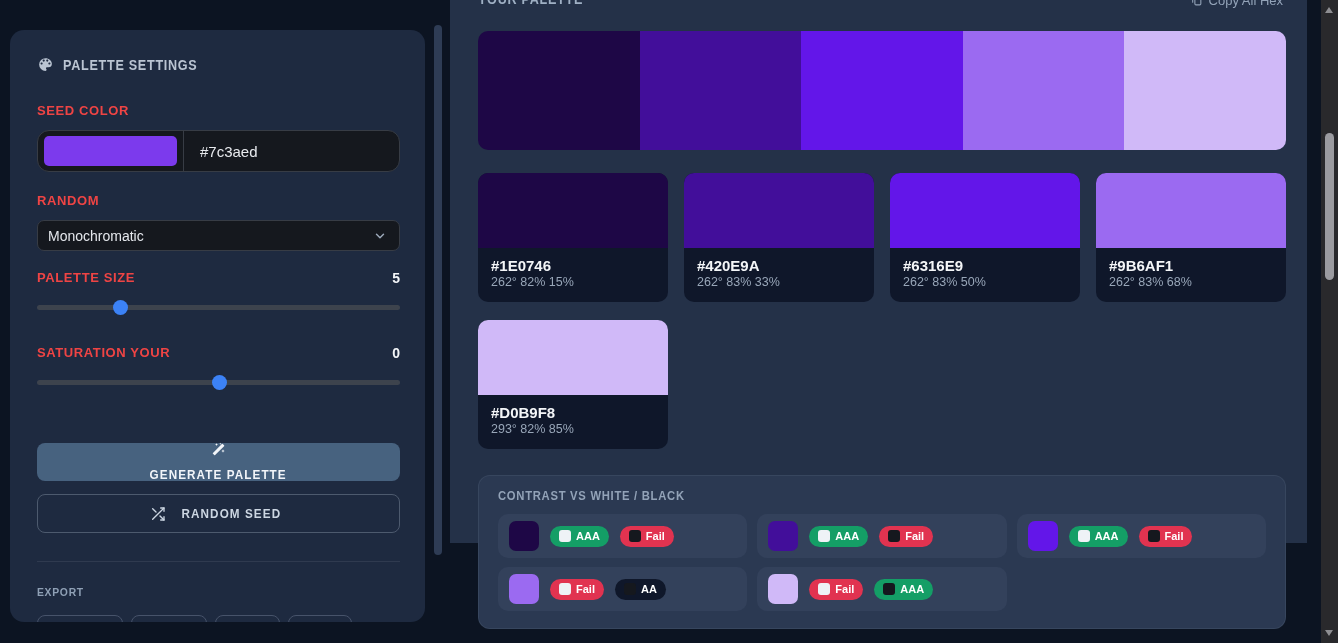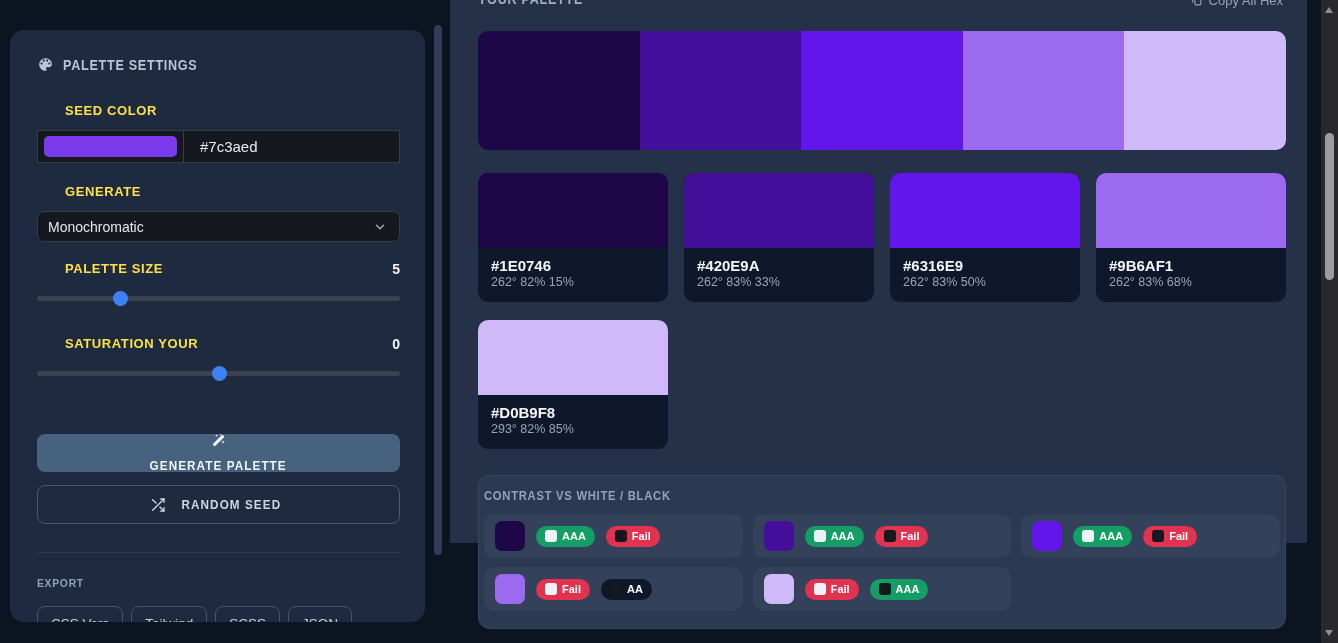--- a/index.html
+++ b/index.html
@@ -9,26 +9,26 @@
 
   
   .sidebar-card {
     position:absolute; left:10px; top:30px; width:415px; height:592px;
     background:#1e2a40; border-radius:14px; padding:26px 25px 0 27px; overflow:hidden;
   }
   .cond { display:inline-block; transform:scaleX(.9); transform-origin:left center; letter-spacing:.8px; }
   .cond-c { display:inline-block; transform:scaleX(.9); transform-origin:center center; letter-spacing:1.2px; }
   .sb-header { display:flex; align-items:center; gap:9px; color:#bac4d2; font-size:14px; font-weight:bold; height:17px; }
   .sb-label-row { display:flex; justify-content:space-between; align-items:center; }
-  .sb-label { color:#fde047; font-size:13px; font-weight:bold; letter-spacing:.6px;margin-left:28px; }
+  .sb-label { color:#ef4444; font-size:13px; font-weight:bold; letter-spacing:.6px; }
   .sb-value { color:#f3f5f8; font-size:14px; font-weight:bold; }
 
   .seed-row {
-    margin-top:12px; height:33px; background:#15181e; border:1px solid #373c45;
-    border-radius:0; display:flex; align-items:stretch;
+    margin-top:12px; height:42px; background:#15181e; border:1px solid #373c45;
+    border-radius:12px; display:flex; align-items:stretch;
   }
   .seed-swatch-wrap { width:172px; padding:5px 6px; border-right:1px solid #373c45; }
   .seed-swatch { width:100%; height:100%; border-radius:5px; }
   .seed-input {
     flex:1; background:transparent; border:none; outline:none; color:#e8eaee;
     font-family:"Liberation Sans",sans-serif; font-size:15px; padding-left:16px;
   }
 
   .select-box {
     margin-top:12px; height:31px; background:#15181e; border:1px solid #373c45; border-radius:7px;
@@ -70,21 +70,21 @@
 
   .cards { position:absolute; left:28px; top:173px; width:808px; display:grid;
     grid-template-columns:repeat(4,190px); grid-auto-rows:129px; column-gap:16px; row-gap:18px; }
   .card { border-radius:10px; overflow:hidden; background:#0f172a; }
   .card .swatch { height:75px; cursor:pointer; }
   .card .info { padding:9px 13px 0 13px; }
   .card .hex { color:#f4f6f8; font-size:15px; font-weight:bold; }
   .card .hsl { color:#98a6b8; font-size:12.5px; margin-top:1px; }
 
   .contrast-panel { position:absolute; left:28px; top:475px; width:808px; height:154px;
-    background:#2b3952; border:1px solid rgba(148,163,184,.12); border-radius:12px; padding:13px 5px; }
+    background:#2b3952; border:1px solid rgba(148,163,184,.12); border-radius:12px; padding:13px 19px; }
   .contrast-title { color:#93a3b8; font-size:12.5px; font-weight:bold; }
   .contrast-grid { margin-top:11px; display:grid; grid-template-columns:repeat(3,1fr); column-gap:10px; row-gap:9px; }
   .c-item { height:44px; background:#33415b; border-radius:10px; display:flex; align-items:center; gap:11px; padding-left:11px; }
   .c-swatch { width:30px; height:30px; border-radius:7px; flex:0 0 auto; }
   .badge { height:21px; border-radius:11px; display:flex; align-items:center; gap:5px; padding:0 9px;
     color:#ffffff; font-size:11px; font-weight:bold; }
   .badge .sq { width:12px; height:12px; border-radius:3px; }
 
   
   .os-scrollbar { position:absolute; left:1321px; top:0; width:17px; height:643px; background:#29292c; }
@@ -113,21 +113,21 @@
     </div>
 
     <div class="sb-label" style="margin-top:30px; height:15px;">SEED COLOR</div>
     <div class="seed-row">
       <div class="seed-swatch-wrap">
         <div class="seed-swatch" style="background-color: rgb(124, 58, 237);"></div>
       </div>
       <input class="seed-input" type="text" value="#7c3aed" style="">
     </div>
 
-    <div class="sb-label" style="margin-top:21px; height:15px;">GENERATE</div>
+    <div class="sb-label" style="margin-top:21px; height:15px;">RANDOM</div>
     <div class="select-box">
       <span>Monochromatic</span>
       <span>
         <svg width="14" height="14" viewBox="0 0 24 24" fill="none" stroke="#9aa7b8" stroke-width="2.5" stroke-linecap="round" stroke-linejoin="round">
             <polyline points="6 9 12 15 18 9"></polyline>
           </svg>
       </span>
     </div>
 
     <div class="sb-label-row" style="margin-top:18px; height:17px;">

